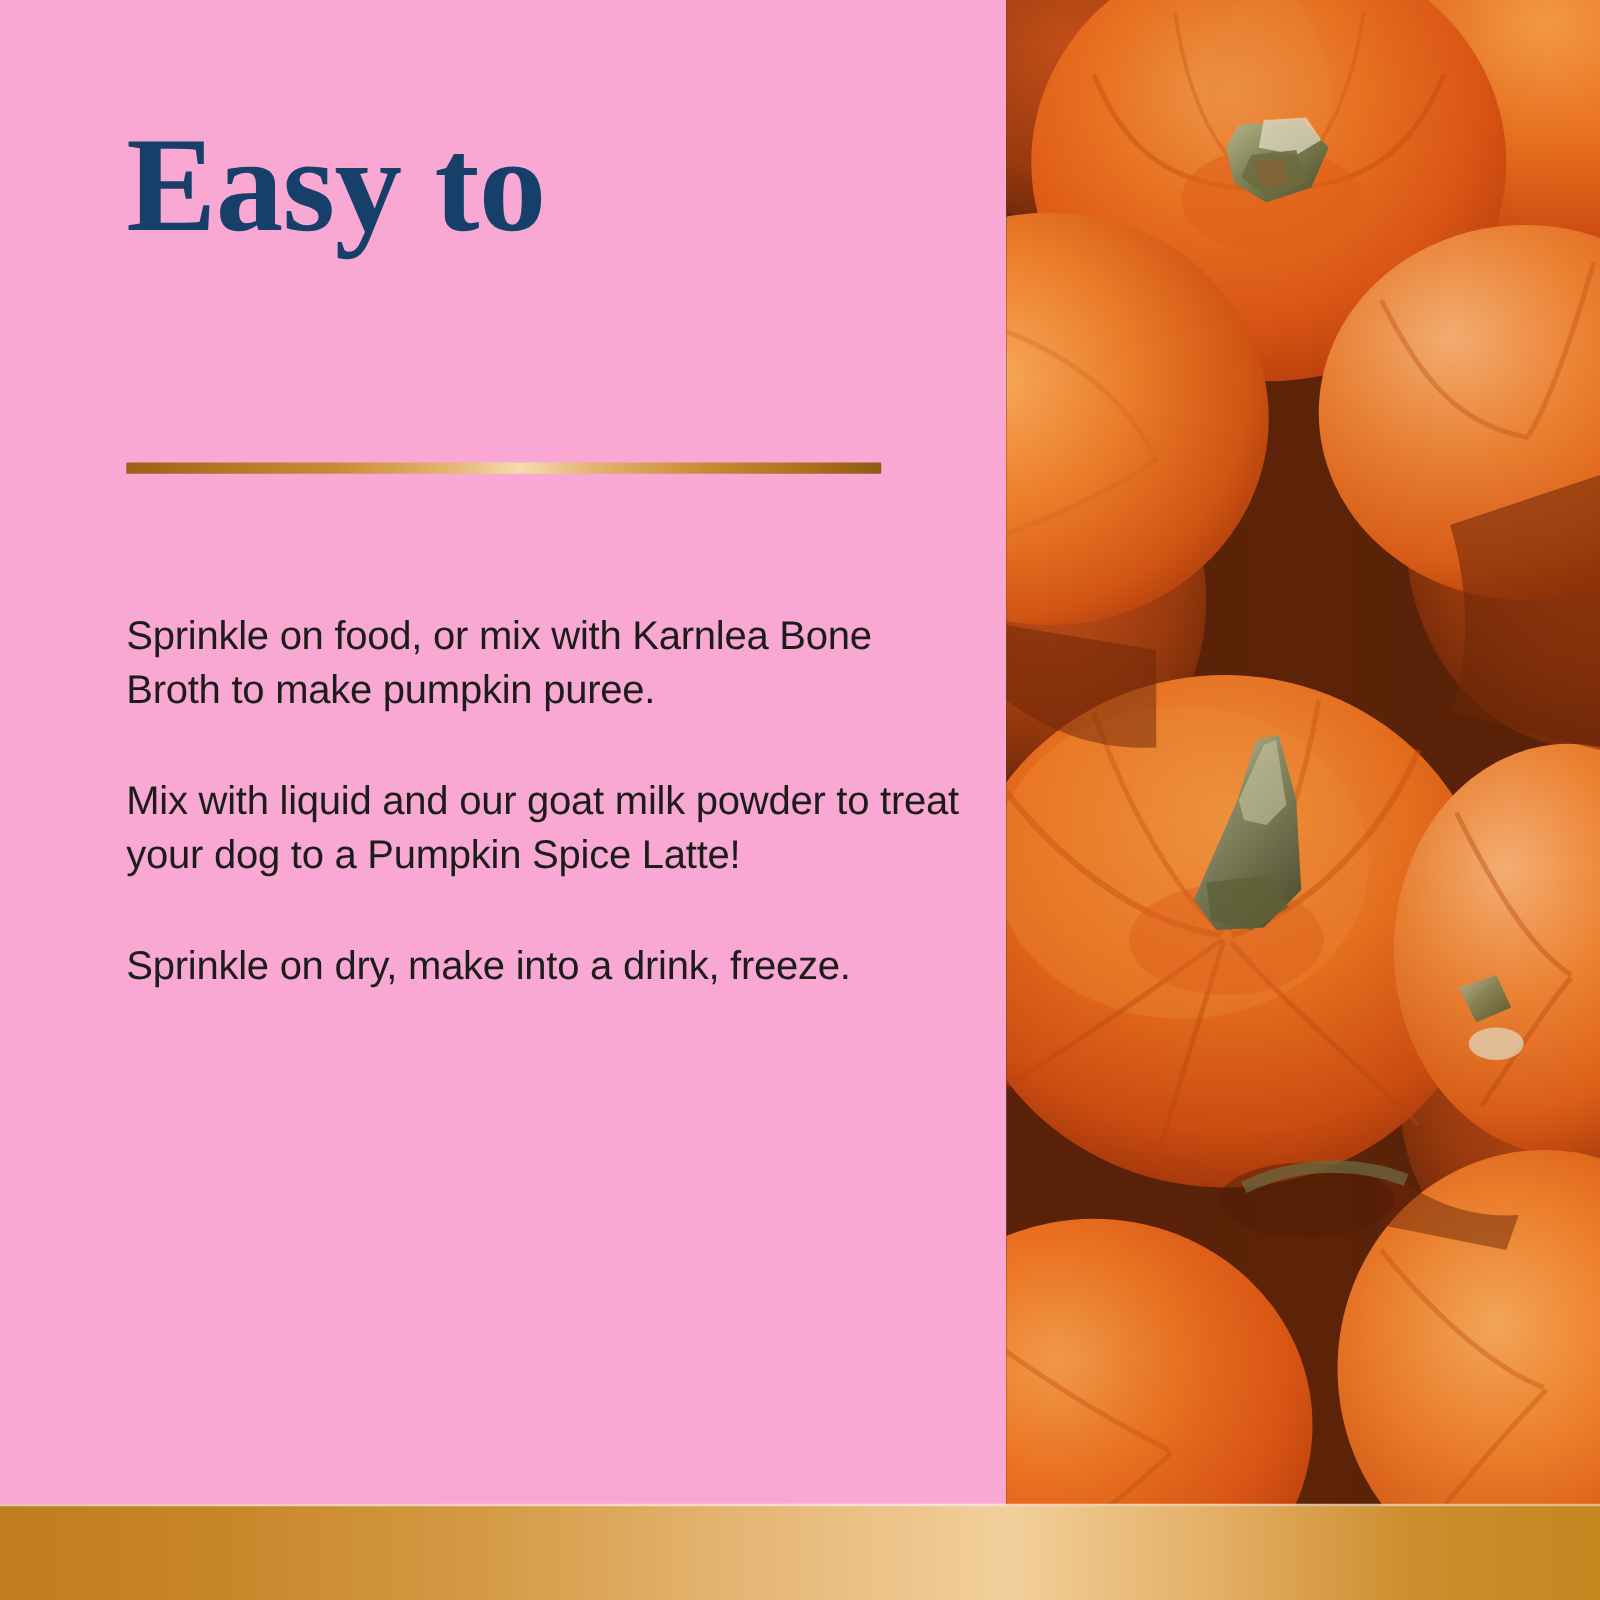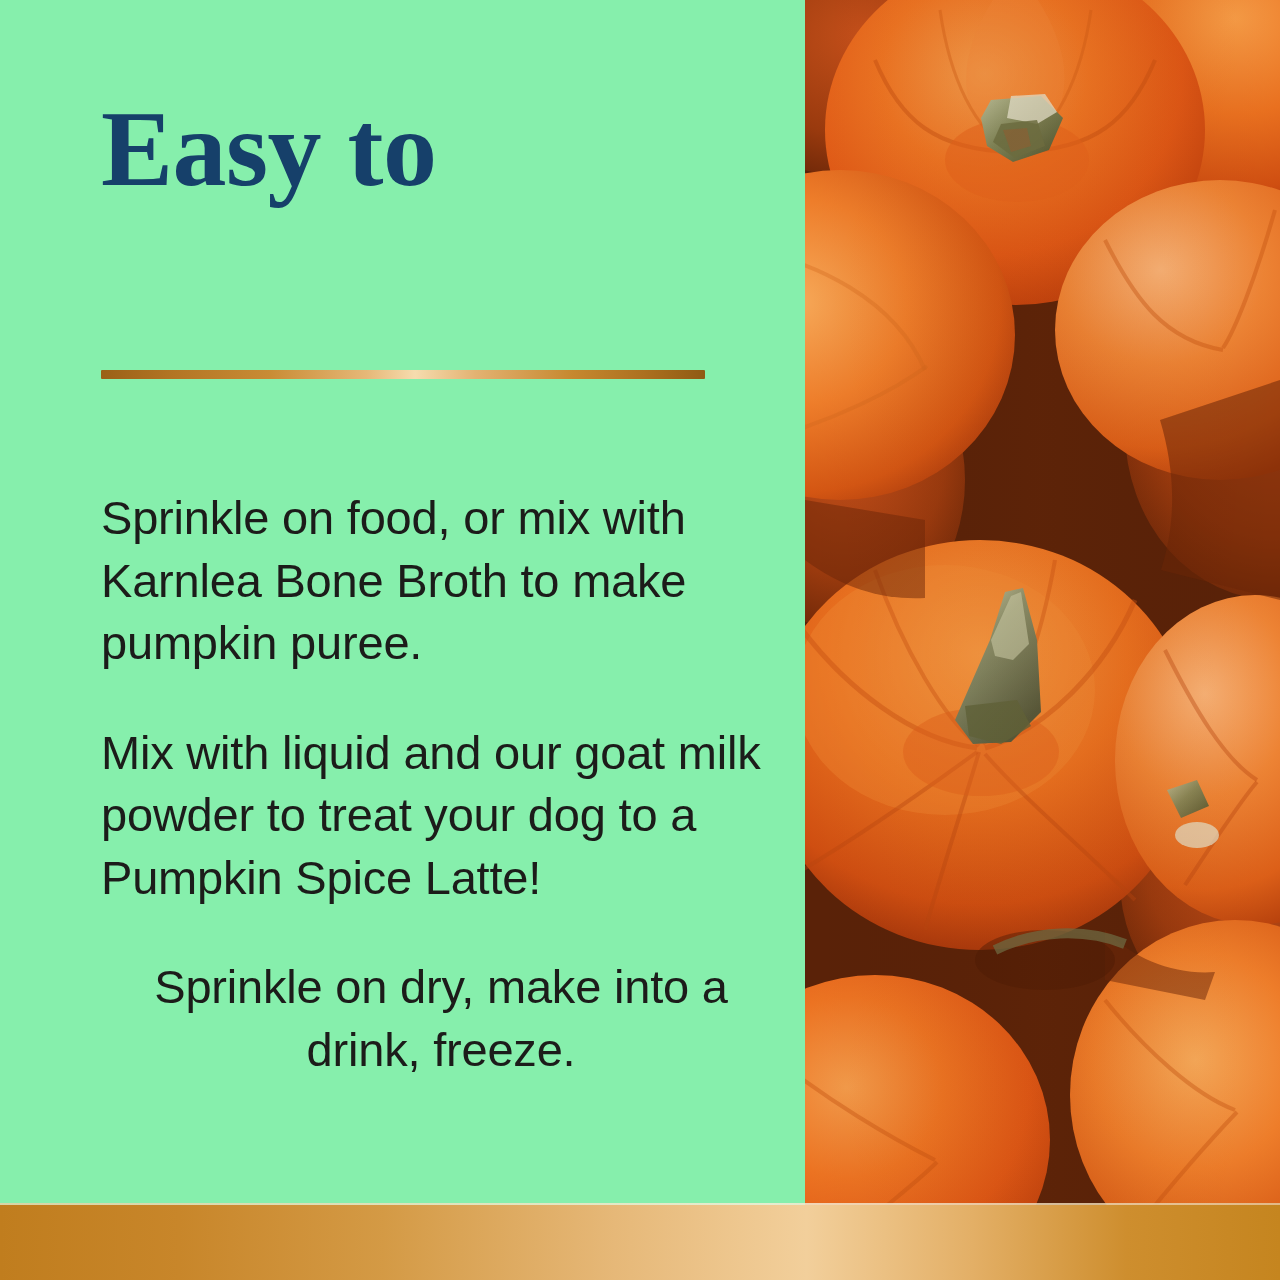--- a/index.html
+++ b/index.html
@@ -16,21 +16,21 @@
     width:1280px; height:1280px;
     background:#F6F5F0;
     overflow:hidden;
   }
 
   
   .text-panel {
     position:absolute;
     left:0; top:0;
     width:805px; height:1280px;
-    background:#86efac;
+    background:#f9a8d4;
     padding:0;
   }
 
   .headline {
     position:absolute;
     left:101px;
     top:82px;
     width:660px;
     font-family:"Liberation Serif", serif;
     font-weight:700;
@@ -59,27 +59,27 @@
         #8F5A14 100%);
     border-radius:1px;
   }
 
   .body-copy {
     position:absolute;
     left:101px;
     top:487px;
     width:680px;
     color:#1C1C1A;
-    font-size:47px;
+    font-size:32px;
     line-height:1.33;
     letter-spacing:-0.2px;
     font-weight:400;
   }
   .body-copy p { margin:0 0 47px 0; }
-  .body-copy p:last-child { margin-bottom:0;text-align:center; }
+  .body-copy p:last-child { margin-bottom:0; }
 
   
   .photo-panel {
     position:absolute;
     left:805px; top:0;
     width:475px; height:1280px;
     overflow:hidden;
     background:#5a2208;
   }
   .photo-panel svg { display:block; width:100%; height:100%; }

